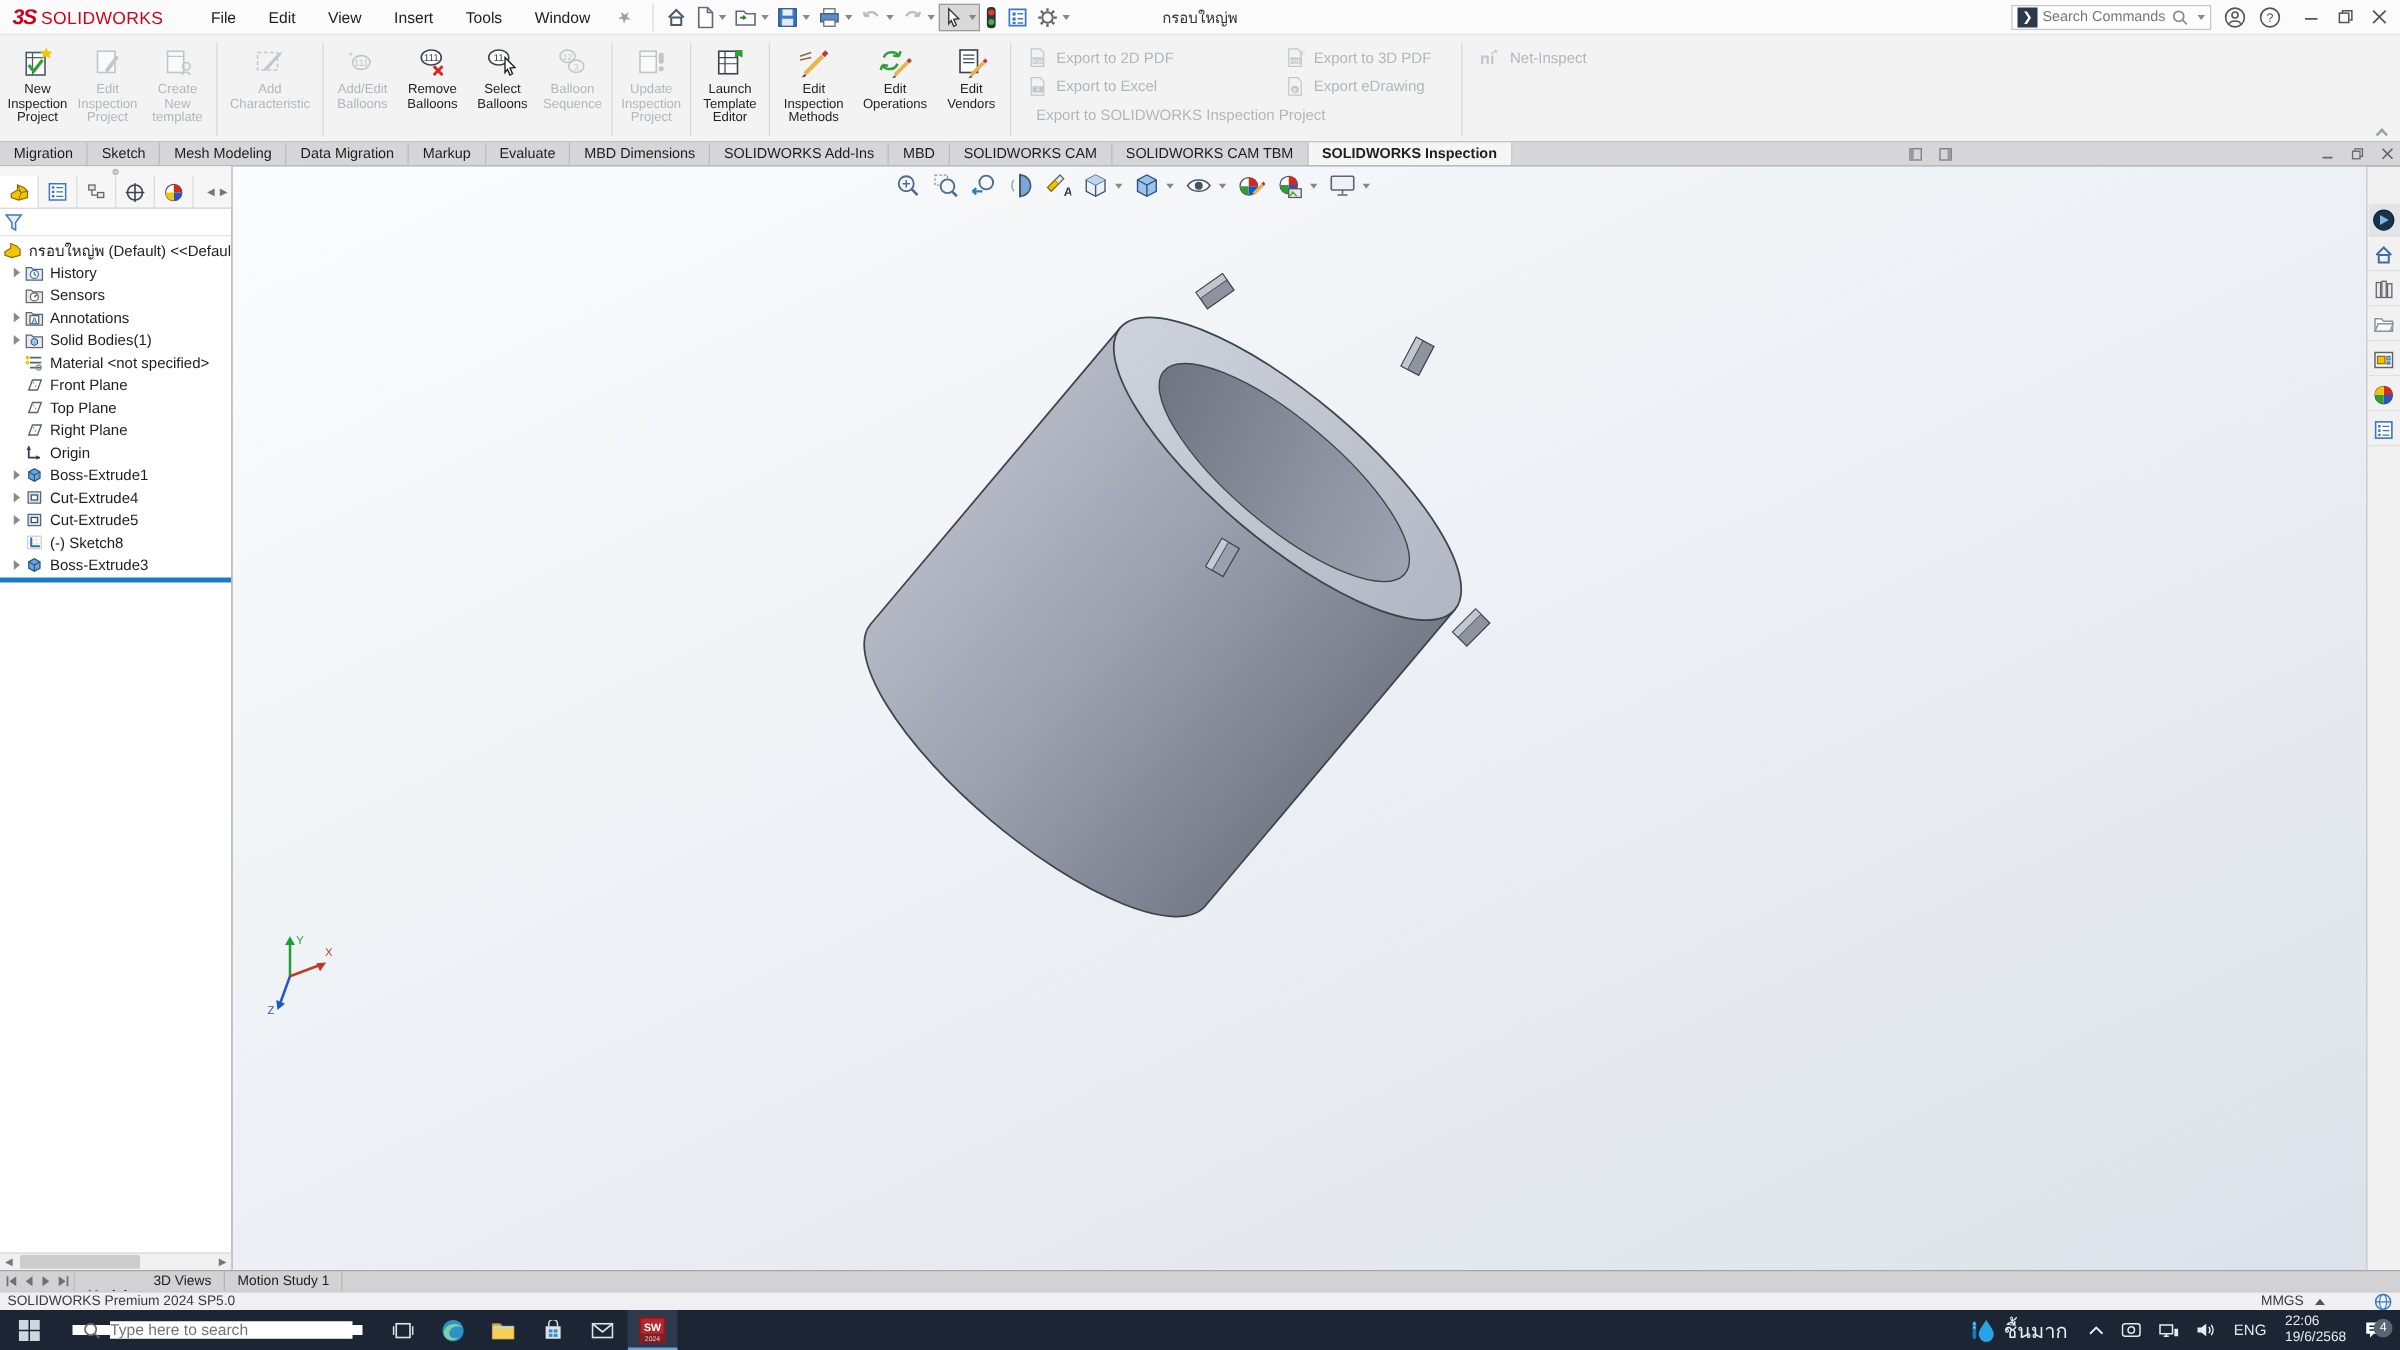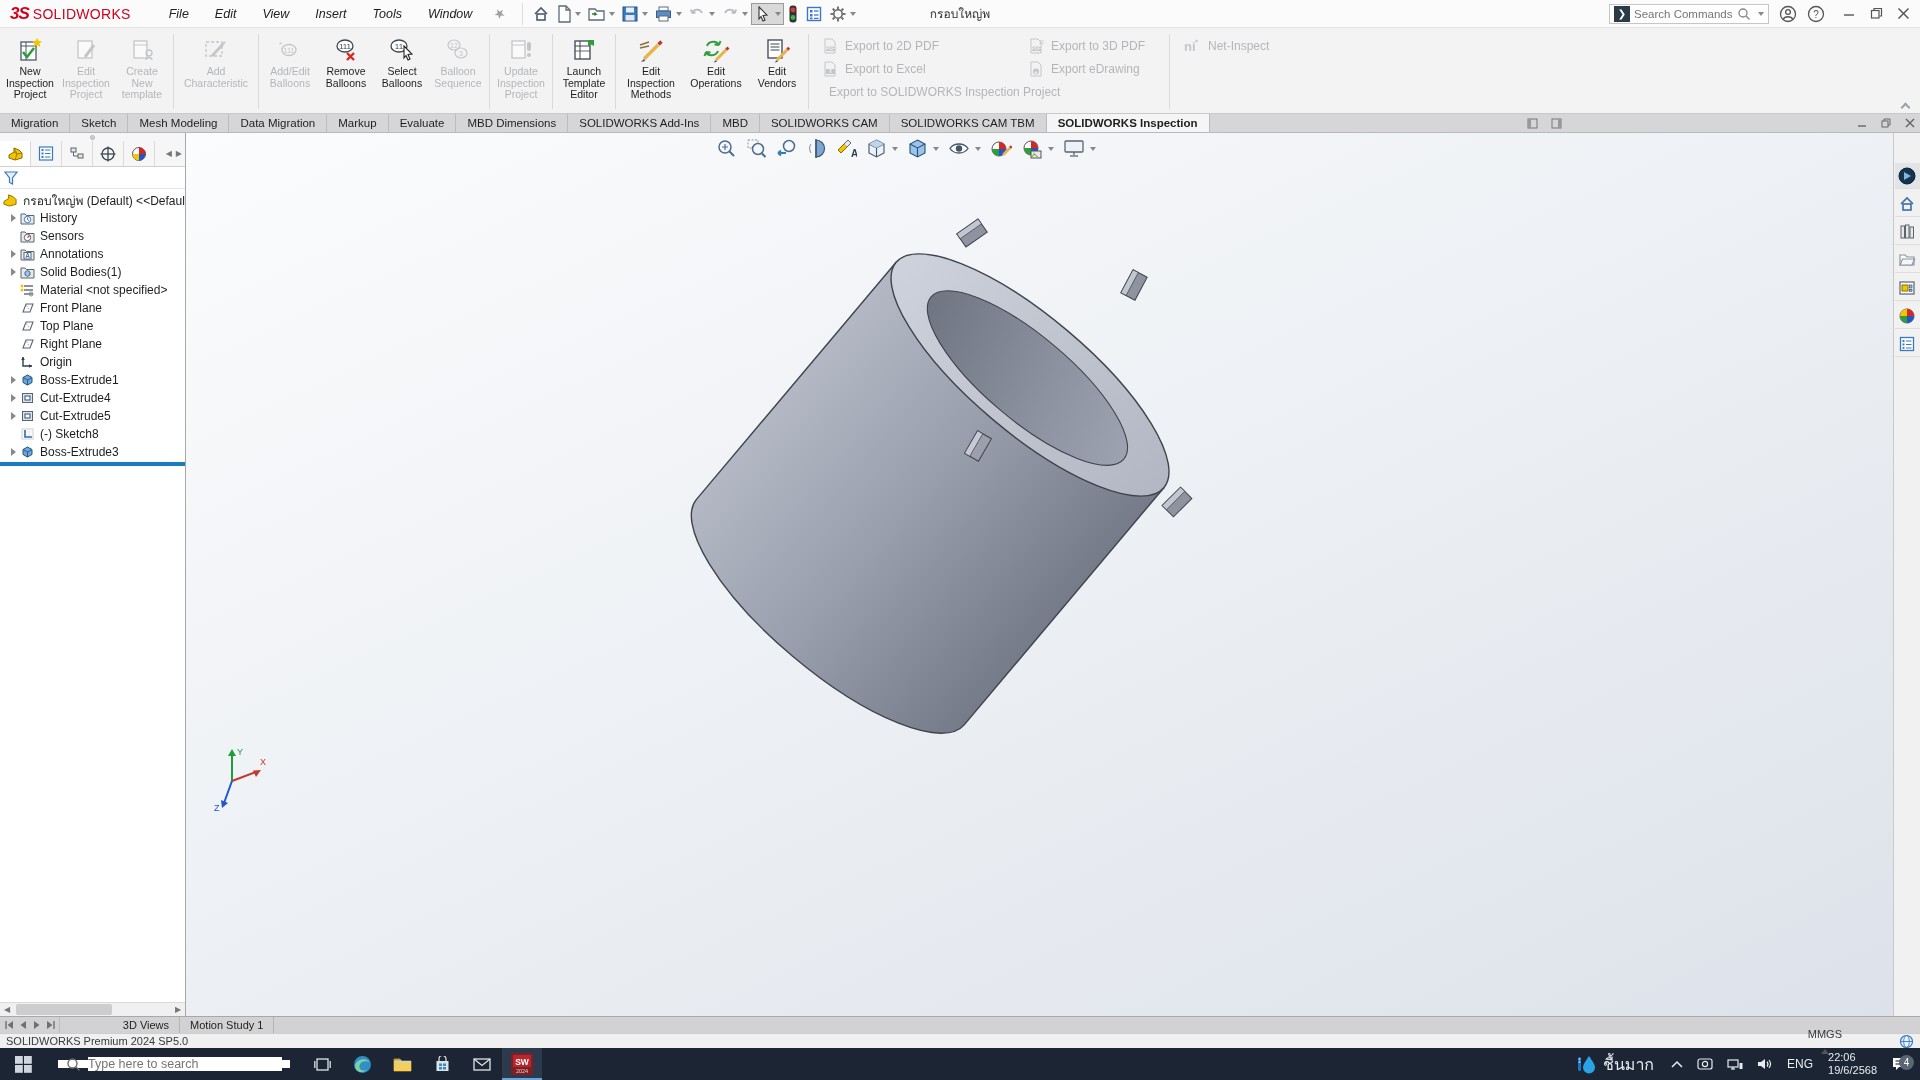--- a/index.html
+++ b/index.html
@@ -5,21 +5,21 @@
   * { margin:0; padding:0; box-sizing:border-box; }
   html,body { width:1920px; height:1080px; overflow:hidden; font-family:"Liberation Sans",sans-serif; }
   .app { width:1920px; height:1080px; display:flex; flex-direction:column; background:#0f172a; }
 
   
   .titlebar { height:28px; background:#fbfbfc; display:flex; align-items:center; border-bottom:1px solid #e3e3e3; position:relative; }
   .logo { display:flex; align-items:baseline; margin-left:10px; margin-right:26px; }
   .logo .mark { color:#d0021b; font-weight:bold; font-style:italic; font-size:17px; letter-spacing:-1px; margin-right:4px; }
   .logo .name { color:#d0021b; font-size:14px; letter-spacing:.3px; }
   .menus { display:flex; gap:2px; }
-  .menu { font-size:12.5px; color:#222; padding:4px 12px; cursor:default;font-style:italic; }
+  .menu { font-size:12.5px; color:#222; padding:4px 12px; cursor:default; }
   .pin { color:#9aa0a6; font-size:13px; margin:0 10px; transform:rotate(40deg); display:inline-block; }
   .qsep { width:1px; height:22px; background:#dcdcdc; margin:0 6px; }
   .qbtn { display:flex; align-items:center; padding:2px 3px; }
   .caret { width:0; height:0; border-left:3.5px solid transparent; border-right:3.5px solid transparent; border-top:4px solid #888; margin-left:3px; }
   .selbox { background:#d9d9d9; border:1px solid #9b9b9b; padding:1px 2px; display:flex; align-items:center; }
   .doc-title { position:absolute; left:0; right:0; text-align:center; font-size:12px; color:#333; pointer-events:none; }
   .tb-right { margin-left:auto; display:flex; align-items:center; gap:10px; padding-right:10px; }
   .searchbox { width:160px; height:20px; border:1px solid #c6c6c6; background:#fff; display:flex; align-items:center; padding:0 4px; gap:4px; }
   .searchbox .term { width:16px; height:16px; background:#2b3a49; color:#fff; font-size:10px; display:flex; align-items:center; justify-content:center; }
   .searchbox input { border:none; outline:none; flex:1; font-size:11.5px; color:#444; min-width:10px; font-family:"Liberation Sans",sans-serif; }
@@ -79,21 +79,21 @@
   .tp.active { background:#e2e4e8; }
 
   
   .modeltabs { height:17px; background:#d2d2d4; display:flex; align-items:stretch; border-top:1px solid #a8a8a8; font-size:11px; }
   .vcr { display:flex; align-items:center; gap:1px; padding:0 2px; border-right:1px solid #bcbcbc; }
   .vcrb { width:13px; height:13px; display:flex; align-items:center; justify-content:center; }
   .mtab { padding:0 10px; display:flex; align-items:center; border-right:1px solid #b5b5b5; color:#1e1e1e; }
   .mtab.active { background:#f2f2f3; font-weight:bold;margin-top:20px; }
   .statusbar { height:15px; background:#f0f0f1; border-top:1px solid #cecece; display:flex; align-items:center; font-size:11px; color:#3a3a3a; position:relative; }
   .statusbar .sl { padding-left:6px; }
-  .units { position:absolute; right:78px; display:flex; align-items:center; gap:9px;flex-direction:column; }
+  .units { position:absolute; right:60px; display:flex; align-items:center; gap:9px; }
   .units i { width:0; height:0; border-left:4px solid transparent; border-right:4px solid transparent; border-bottom:5px solid #555; }
   .sglobe { position:absolute; right:6px; top:0; }
 
   
   .taskbar { height:32px; background:#1b2534; display:flex; align-items:stretch; color:#e8ecf0; }
   .tstart { width:46px; display:flex; align-items:center; justify-content:center; }
   .tsearch { width:232px; background:#fff; display:flex; align-items:center; gap:7px; padding:0 8px; margin:12px; }
   .tsearch input { border:none; outline:none; flex:1; font-size:12.5px; color:#555; font-family:"Liberation Sans",sans-serif; min-width:10px; }
   .tapp { width:40px; display:flex; align-items:center; justify-content:center; }
   .tapp.active { background:#2c3a4d; box-shadow:inset 0 -2px 0 #6ea3d8; }

